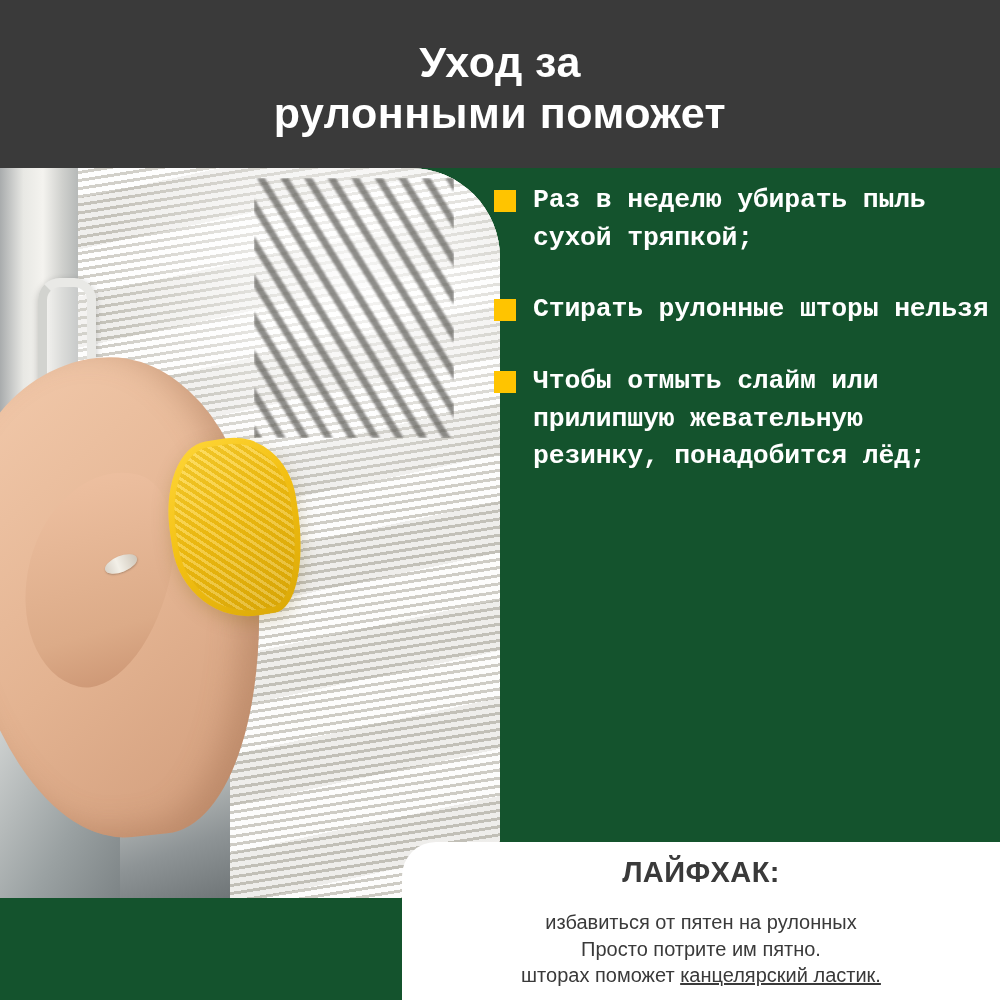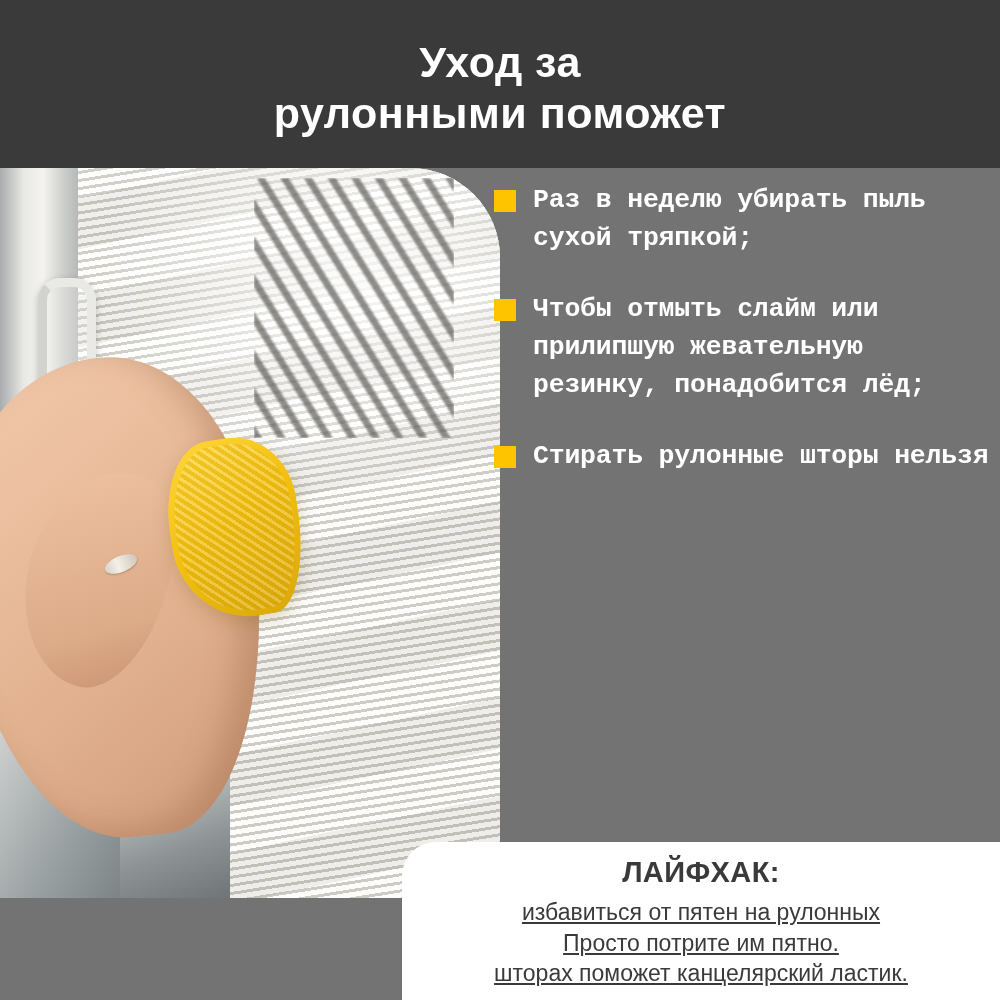--- a/index.html
+++ b/index.html
@@ -7,21 +7,21 @@
     padding: 0;
     background: #ffffff;
   }
   body {
     font-family: "Liberation Sans", sans-serif;
   }
   .poster {
     position: relative;
     width: 1000px;
     height: 1000px;
-    background: #737373;
+    background: #14532d;
     overflow: hidden;
   }
   
   .title-block {
     position: absolute;
     top: 0;
     left: 0;
     width: 1000px;
     height: 168px;
     background: #3a3a3a;
@@ -256,24 +256,23 @@
   }
   .lifehack-title {
     color: #3a3a3a;
     font-size: 29px;
     font-weight: bold;
     letter-spacing: 0.4px;
     line-height: 1.15;
   }
   .lifehack-body {
     color: #3a3a3a;
-    font-size: 23px;
+    font-size: 20px;
     line-height: 1.32;
-    margin-top: 8px;
-    text-decoration: underline;
+    margin-top: 20px;
   }
   .lifehack-body .u {
     text-decoration: underline;
   }
 </style>
 </head>
 <body>
 
 <div class="poster">
 
@@ -298,25 +297,25 @@
     <div class="cloth"></div>
   </div>
 
   <div class="bullets">
     <div class="bullet-row">
       <span class="bullet-marker"></span>
       <span class="bullet-text">Раз в неделю убирать пыль сухой тряпкой;</span>
     </div>
     <div class="bullet-row">
       <span class="bullet-marker"></span>
-      <span class="bullet-text">Чтобы отмыть слайм или прилипшую жевательную резинку, понадобится лёд;</span>
+      <span class="bullet-text">Стирать рулонные шторы нельзя</span>
     </div>
     <div class="bullet-row">
       <span class="bullet-marker"></span>
-      <span class="bullet-text">Стирать рулонные шторы нельзя</span>
+      <span class="bullet-text">Чтобы отмыть слайм или прилипшую жевательную резинку, понадобится лёд;</span>
     </div>
   </div>
 
   <div class="lifehack">
     <div class="lifehack-title">ЛАЙФХАК:</div>
     <div class="lifehack-body">
       <div>избавиться от пятен на рулонных</div>
       <div>Просто потрите им пятно.</div>
       <div>
         <span>шторах поможет </span><span class="u">канцелярский ластик.</span>

